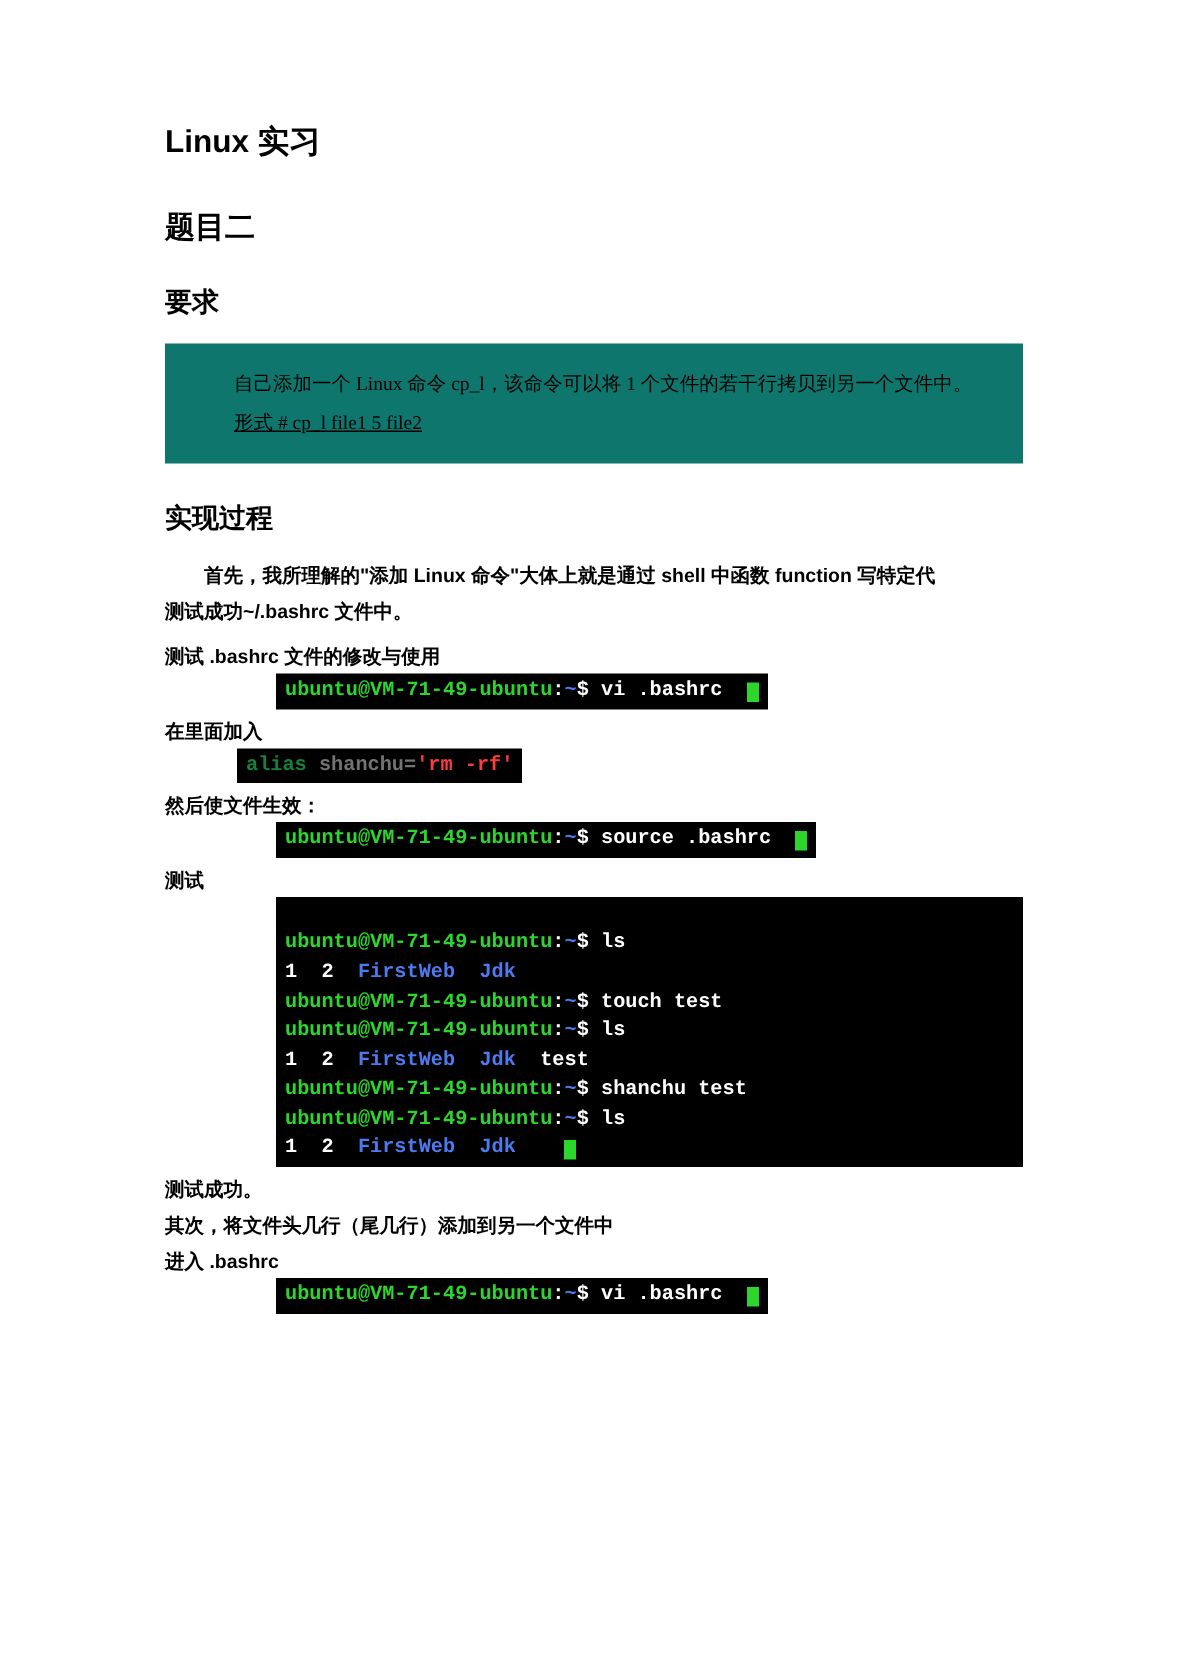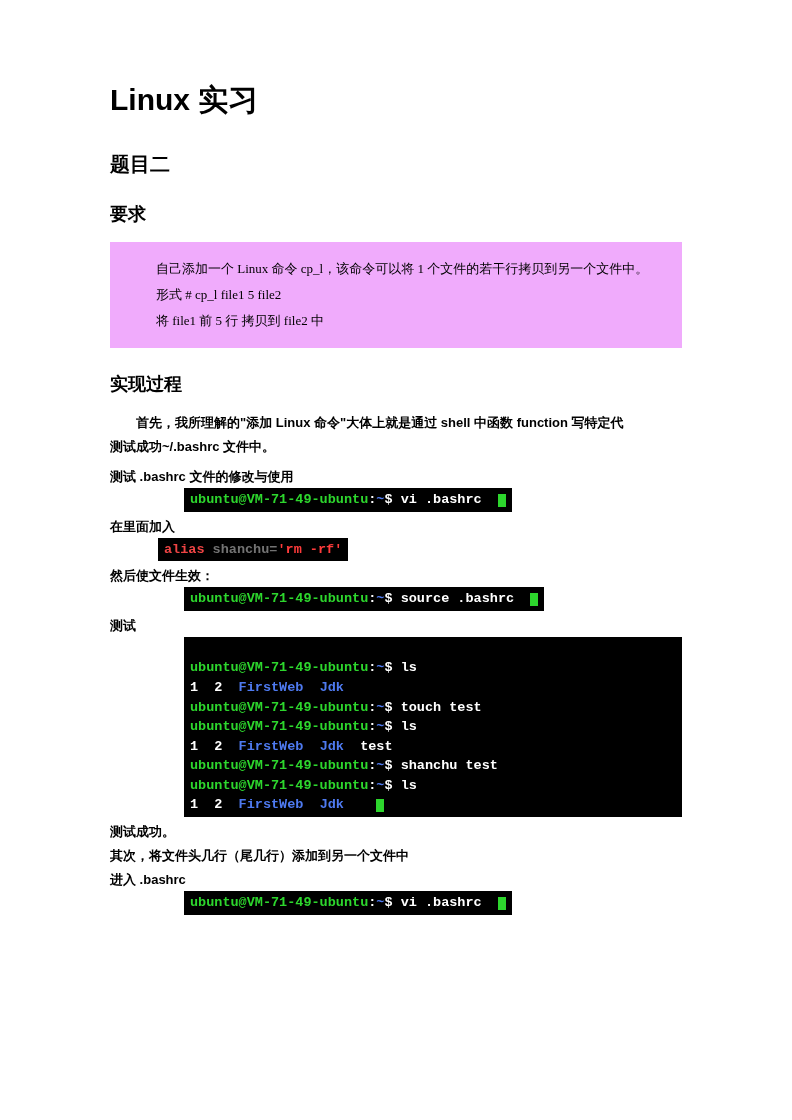--- a/index.html
+++ b/index.html
@@ -7,37 +7,37 @@
       padding: 0;
       width: 792px;
       background: #fff;
       font-family: "Microsoft YaHei", "SimHei", Arial, sans-serif;
       color: #000;
     }
     .page {
       padding: 80px 110px 40px 110px;
     }
     .h1 {
-      font-size: 30px;
+      font-size: 21px;
       font-weight: bold;
       margin: 0 0 30px 0;
     }
     .h2 {
       font-size: 20px;
       font-weight: bold;
       margin: 0 0 24px 0;
       font-family: Liberation Mono, monospace;
     }
     .h3 {
       font-size: 18px;
       font-weight: bold;
       margin: 0 0 16px 0;
     }
     .req-box {
-      background: #f0abfc;
+      background: #0f766e;
       padding: 14px 16px 14px 20px;
       font-family: "SimSun", serif;
       font-size: 13px;
       line-height: 2;
       margin-bottom: 24px;
     }
     .para {
       font-size: 13px;
       font-weight: bold;
       line-height: 1.7;
@@ -63,21 +63,21 @@
       color: #fff;
       padding: 2px 6px 2px 6px;
       white-space: pre;
       position: relative;
       margin-left: 48px;
     }
     .term .gr  { color: #2dd62d; }
     .term .wh  { color: #ffffff; }
     .term .bl  { color: #4e7af0; font-weight: bold; }
     .term .rd  { color: #ff3b3b; }
-    .term .yl  { color: #ef4444; }
+    .term .yl  { color: #15803d; }
     .term .cy  { color: #737373; }
     .cursor {
       display:inline-block;
       width:8px; height:13px;
       background:#2dd62d;
       vertical-align:text-bottom;
     }
     .small-term-wrap { margin-left: 0; }
   </style>
 </head>
@@ -85,22 +85,21 @@
 
 <div class="page">
   <div class="h1">Linux 实习</div>
 
   <div class="h2">题目二</div>
 
   <div class="h3">要求</div>
 
   <div class="req-box">
     <div style="text-indent:2em;">自己添加一个 Linux 命令 cp_l，该命令可以将 1 个文件的若干行拷贝到另一个文件中。</div>
-    <div style="text-indent:2em;">形式   # cp_l    file1  5  file2</div>
-    <div style="text-indent:2em;">将 file1 前 5 行    拷贝到 file2 中</div>
+    <div style="text-indent:2em;text-decoration:underline;">形式   # cp_l    file1  5  file2</div>
   </div>
 
   <div class="h3">实现过程</div>
 
   <p class="para">首先，我所理解的"添加 Linux 命令"大体上就是通过 shell 中函数 function 写特定代</p>
   <p class="para noindent" style="margin-top:-8px;">测试成功~/.bashrc 文件中。</p>
 
   <div class="label">测试 .bashrc 文件的修改与使用</div>
   <div class="term-wrap">
     <div class="term"><span class="gr">ubuntu@VM-71-49-ubuntu</span><span class="wh">:</span><span class="bl">~</span><span class="wh">$</span><span class="wh"> vi .bashrc</span>  <span class="cursor"></span></div>

